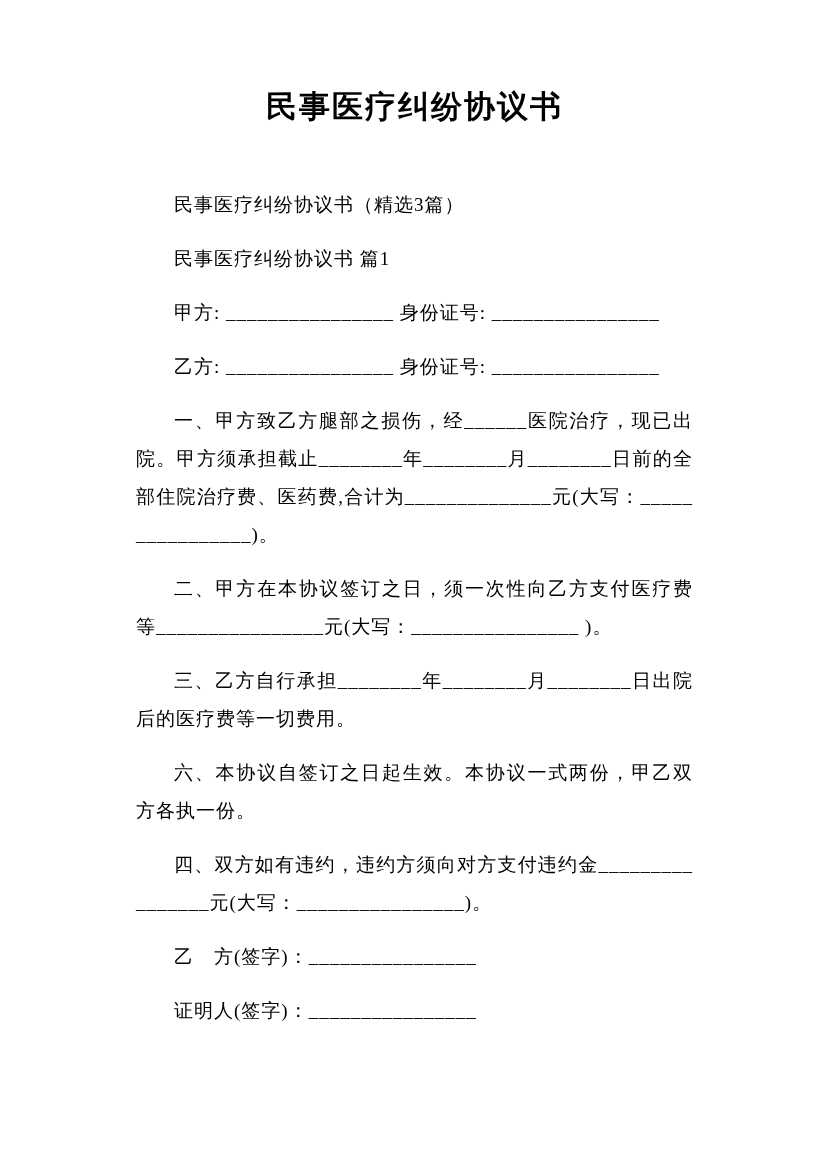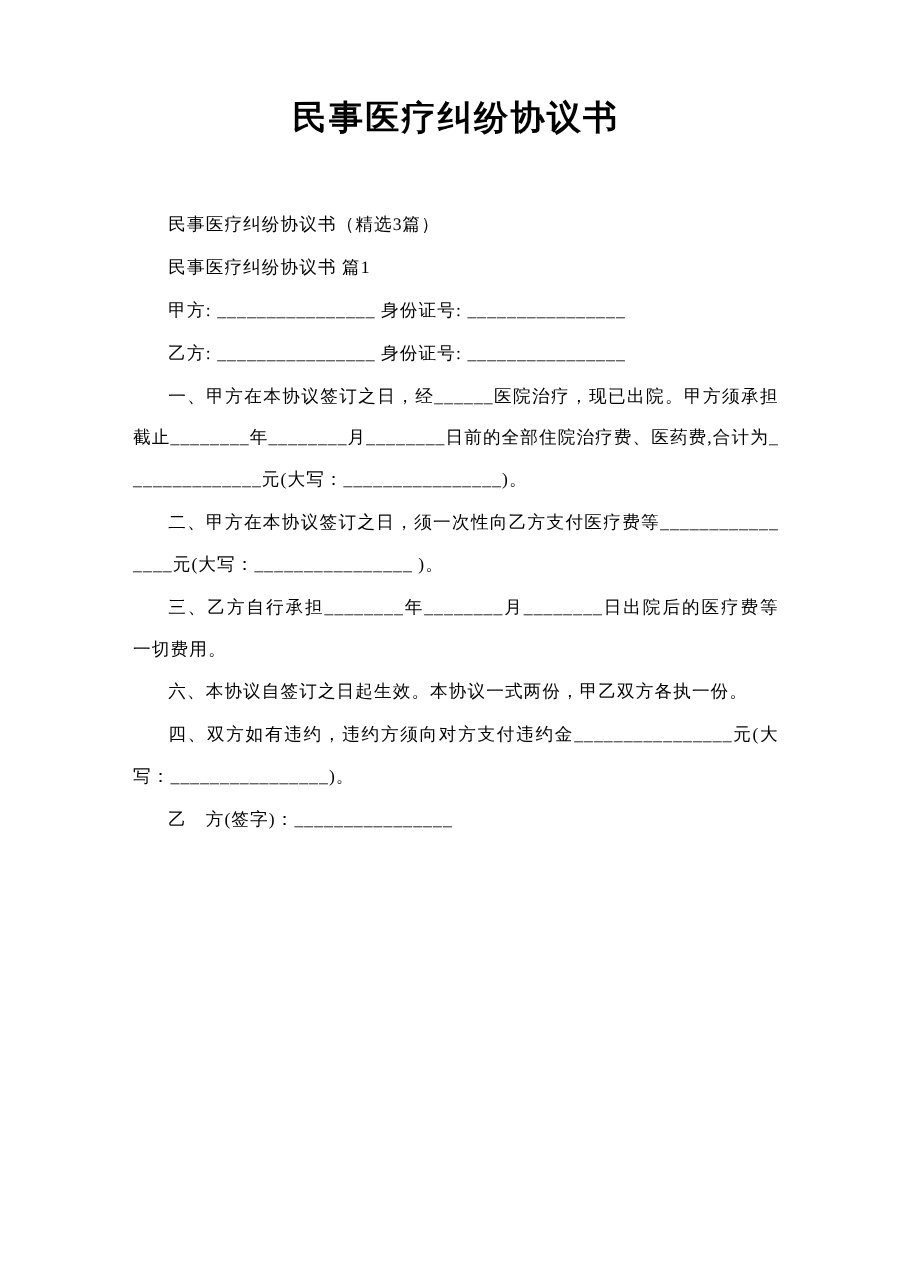--- a/index.html
+++ b/index.html
@@ -20,22 +20,22 @@
   }
   .doc-title {
     margin: 0 0 58px 0;
     text-align: center;
     font-size: 31px;
     font-weight: bold;
     letter-spacing: 2px;
     text-indent: 0;
   }
   .para {
-    margin: 1px;
-    font-size: 16px;
+    margin: 16px;
+    font-size: 19px;
     line-height: 38px;
     text-indent: 2em;
     text-align: justify;
     word-break: break-all;
     letter-spacing: 1px;
   }
 </style>
 </head>
 <body>
 
@@ -44,26 +44,27 @@
 
   <p class="para">民事医疗纠纷协议书（精选3篇）</p>
 
   <p class="para">民事医疗纠纷协议书 篇1</p>
 
   <p class="para">甲方: ________________ 身份证号: ________________</p>
 
   <p class="para">乙方: ________________ 身份证号: ________________</p>
 
 
-  <p class="para">一、甲方在本协议签订之日，经______医院治疗，现已出院。甲方须承担截止________年________月________日前的全部住院治疗费、医药费,合计为______________元(大写：________________)。</p>
+  <p class="para">一、甲方致乙方腿部之损伤，经______医院治疗，现已出院。甲方须承担截止________年________月________日前的全部住院治疗费、医药费,合计为______________元(大写：________________)。</p>
 
   <p class="para">二、甲方在本协议签订之日，须一次性向乙方支付医疗费等________________元(大写：________________ )。</p>
 
   <p class="para">三、乙方自行承担________年________月________日出院后的医疗费等一切费用。</p>
 
   <p class="para">六、本协议自签订之日起生效。本协议一式两份，甲乙双方各执一份。</p>
 
   <p class="para">四、双方如有违约，违约方须向对方支付违约金________________元(大写：________________)。</p>
 
 
   <p class="para">乙　方(签字)：________________</p>
 
+  <p class="para">证明人(签字)：________________</p>
 </div>
 
 </body></html>

